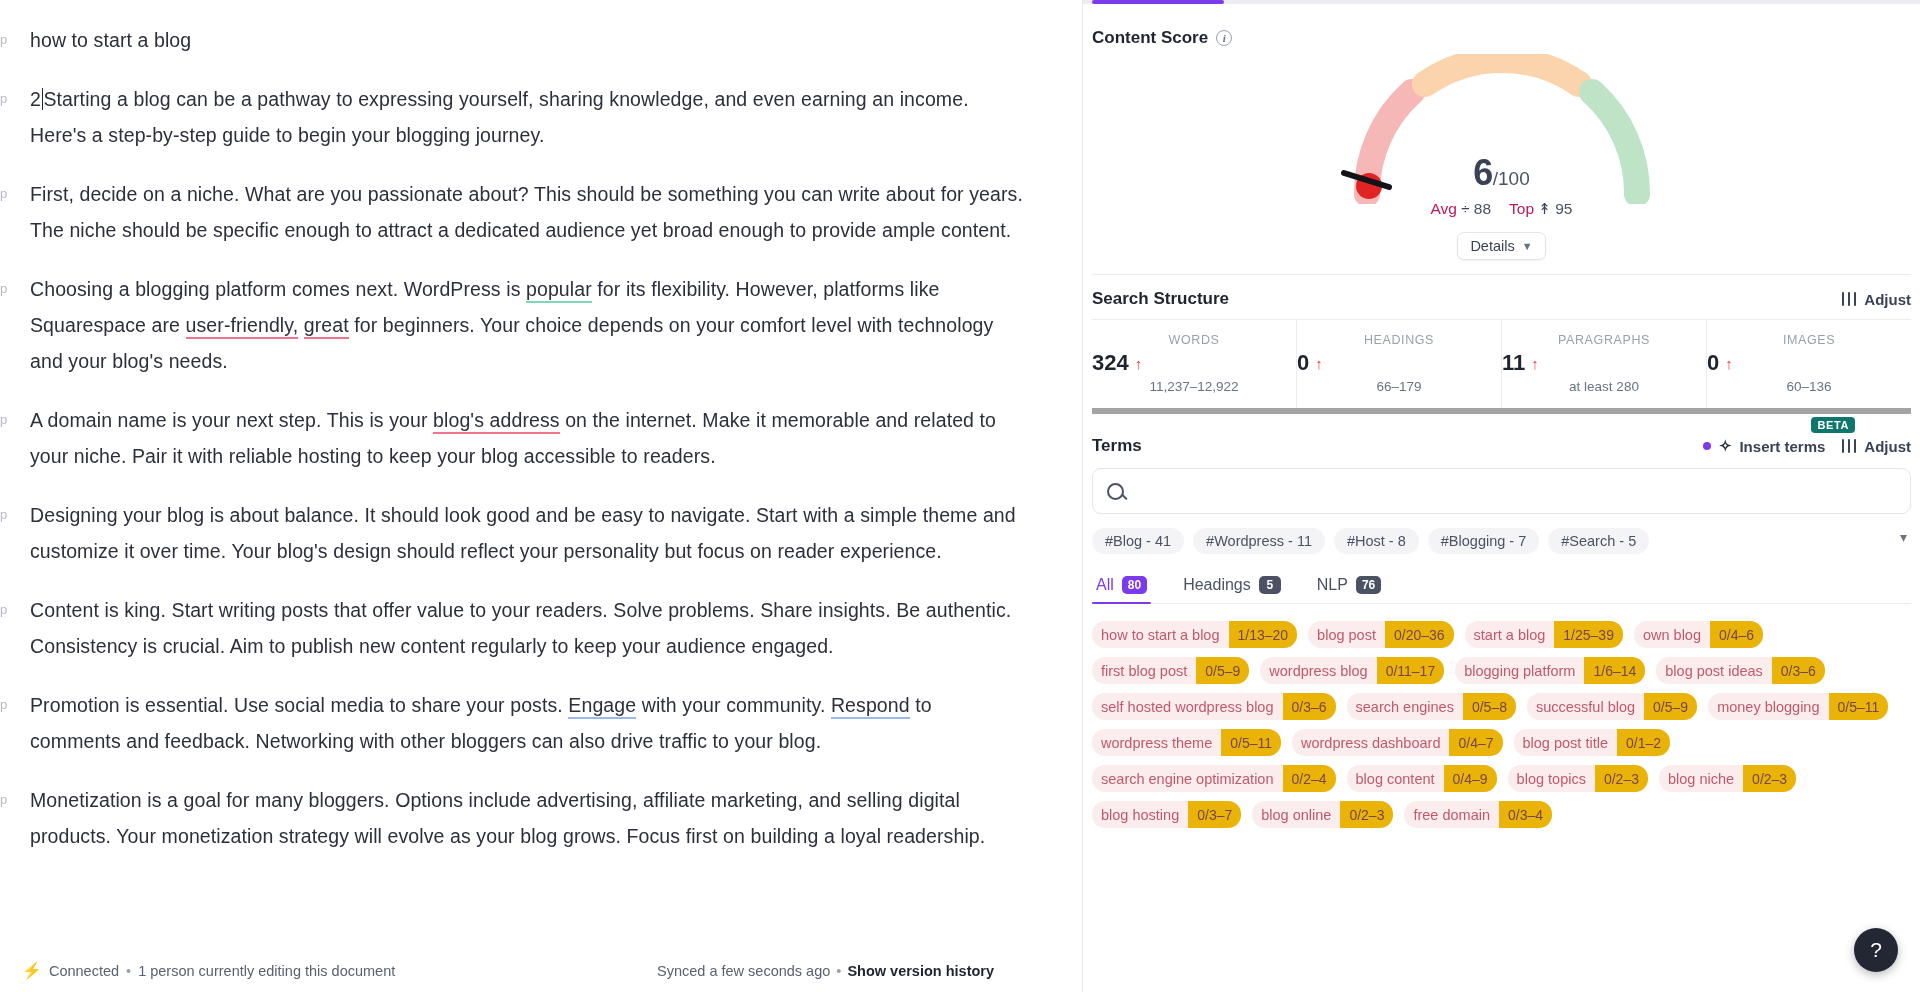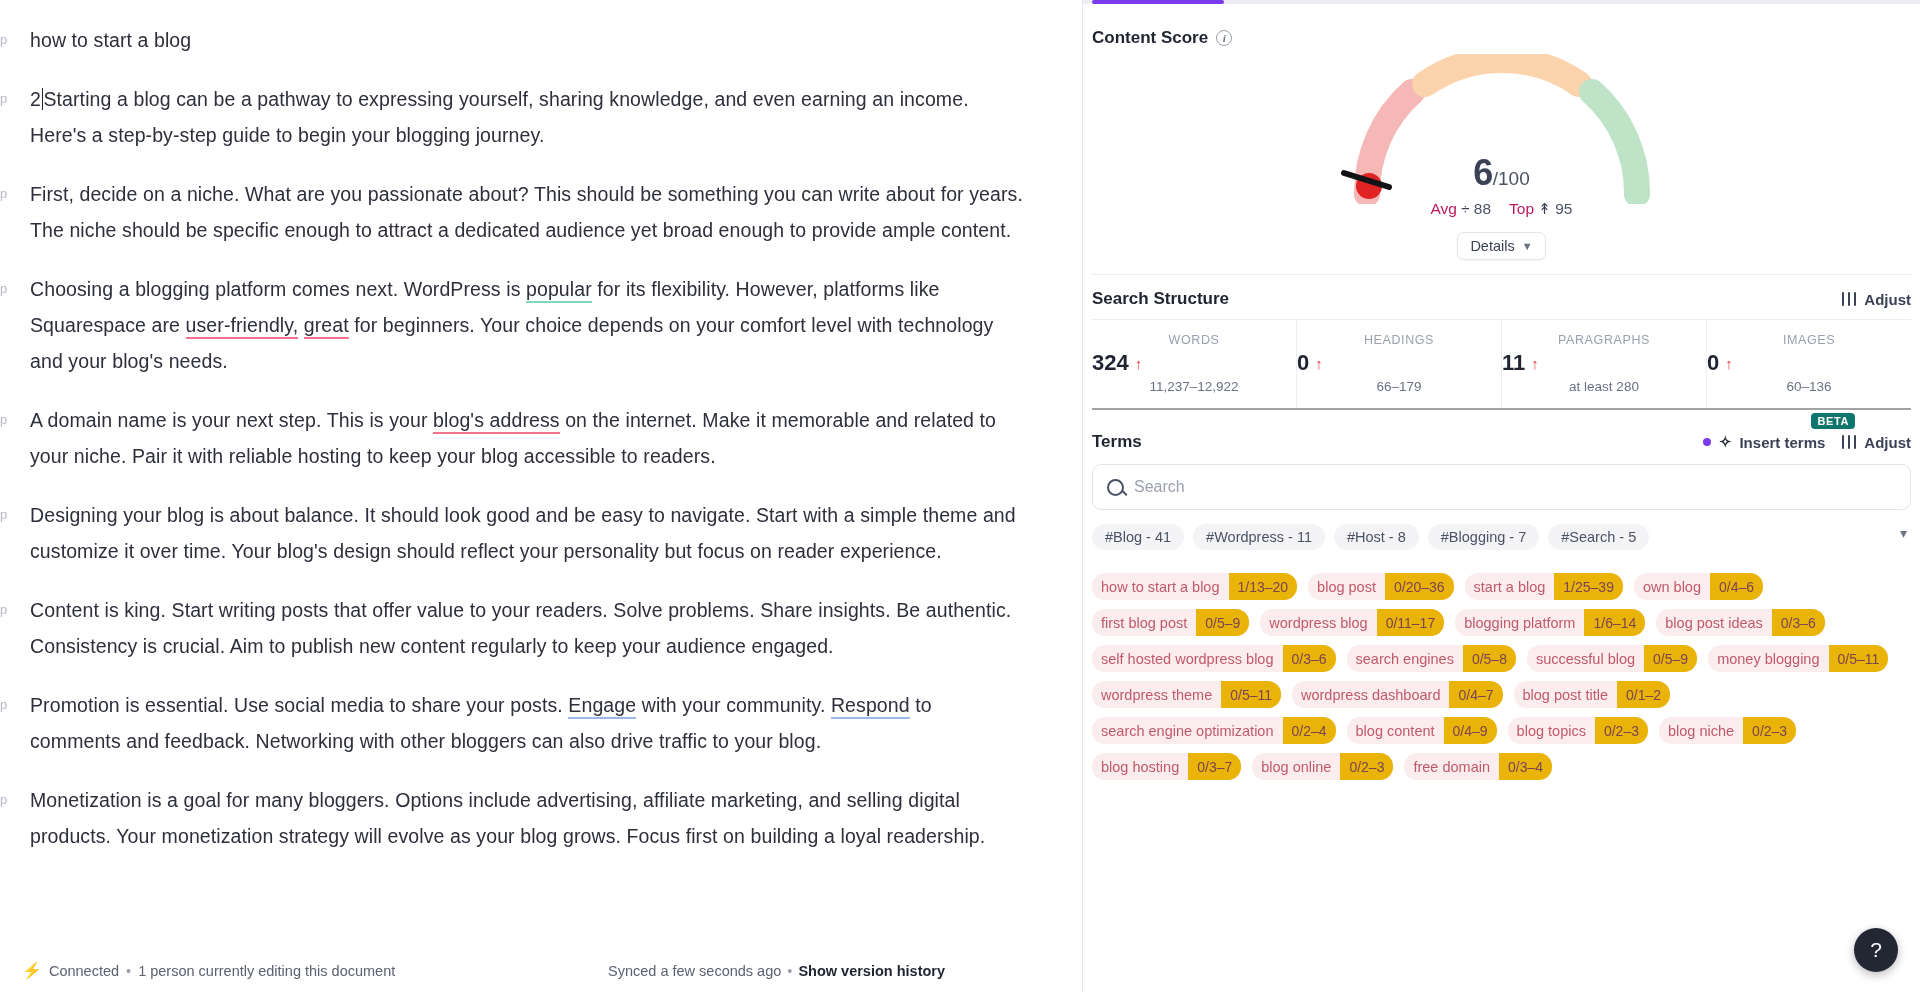--- a/index.html
+++ b/index.html
@@ -47,21 +47,21 @@
 
   .status-bar {
     position: absolute; left: 0; right: 0; bottom: 0; height: 42px;
     display: flex; align-items: center;
     font-size: 14.5px; color: #5c6070;
     background: #fff;
   }
   .status-left { display: flex; align-items: center; gap: 7px; padding-left: 22px; }
   .bolt { color: #3fc78f; font-size: 16px; line-height: 1; }
   .status-right {
-    position: absolute; left: 608px; display: flex; align-items: center; gap: 6px;
+    position: absolute; left: 657px; display: flex; align-items: center; gap: 6px;
   }
   .status-right b { color: #1f2430; font-weight: 700; }
   .dot-sep { color: #9aa0ad; }
 
   
   .side-pane {
     width: 837px; height: 992px;
     position: relative; background: #fff;
     overflow: hidden;
   }
@@ -127,21 +127,21 @@
   }
   .sliders-icon { display: inline-block; width: 16px; height: 14px; position: relative; }
   .sliders-icon i {
     position: absolute; width: 2px; background: #3b4256; top: 0; height: 14px; border-radius: 1px;
   }
   .sliders-icon i:nth-child(1) { left: 1px; }
   .sliders-icon i:nth-child(2) { left: 7px; }
   .sliders-icon i:nth-child(3) { left: 13px; }
 
   .stats {
-    display: flex; border-top: 1px solid #ececf2; border-bottom: 2px solid #a3a3a3;
+    display: flex; border-top: 1px solid #ececf2; border-bottom: 6px solid #a3a3a3;
   }
   .stat {
     flex: 1; text-align: center; padding: 13px 0 14px 0;
     border-right: 1px solid #ececf2;
   }
   .stat:last-child { border-right: none; }
   .stat .k { font-size: 12.5px; letter-spacing: .6px; color: #9aa0ad; text-transform: uppercase; }
   .stat .v { font-size: 22px; font-weight: 700; color: #1f2430; margin-top: 3px; display: flex; align-items: center; justify-content: flex-start; gap: 6px; }
   .stat .v .arr { font-size: 15px; color: #ef4444; font-weight: 400; }
   .stat .r { font-size: 13.5px; color: #6b7280; margin-top: 3px; }
@@ -428,32 +428,45 @@
                 <i></i>
                 <i></i>
               </span>
             <span>Adjust</span>
           </div>
         </div>
       </div>
 
       <div class="search-box">
         <span class="mag"></span>
-        <input type="text" placeholder="Search" style="">
       </div>
 
       <div class="hashrow">
         <span class="hashchip">#Blog - 41</span>
         <span class="hashchip">#Wordpress - 11</span>
         <span class="hashchip">#Host - 8</span>
         <span class="hashchip">#Blogging - 7</span>
         <span class="hashchip">#Search - 5</span>
         <span class="hash-chev">▾</span>
       </div>
 
+      <div class="tabs">
+        <div class="tab active">
+          <span>All</span>
+          <span class="pill">80</span>
+        </div>
+        <div class="tab">
+          <span>Headings</span>
+          <span class="pill">5</span>
+        </div>
+        <div class="tab">
+          <span>NLP</span>
+          <span class="pill">76</span>
+        </div>
+      </div>
 
       <div class="terms-list" id="terms-list">
           <div class="term">
             <span class="name">how to start a blog</span>
             <span class="cnt">1/13–20</span>
           </div>
           <div class="term">
             <span class="name">blog post</span>
             <span class="cnt">0/20–36</span>
           </div>

